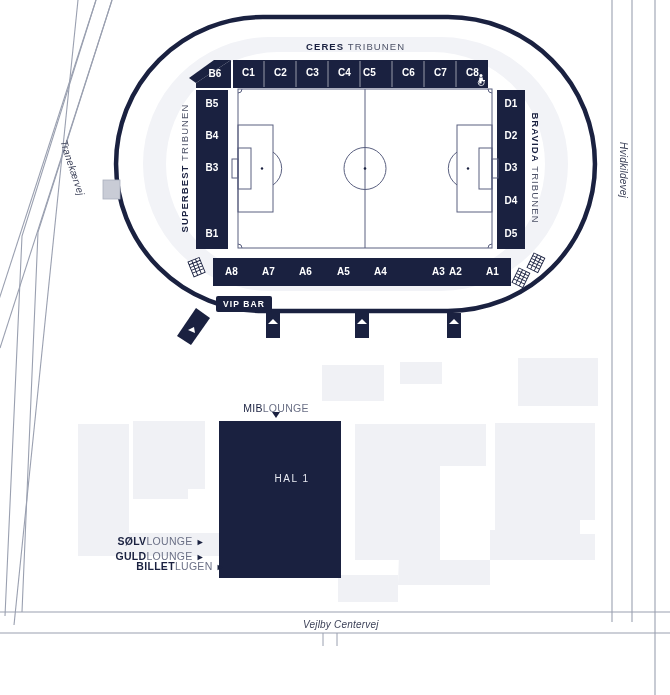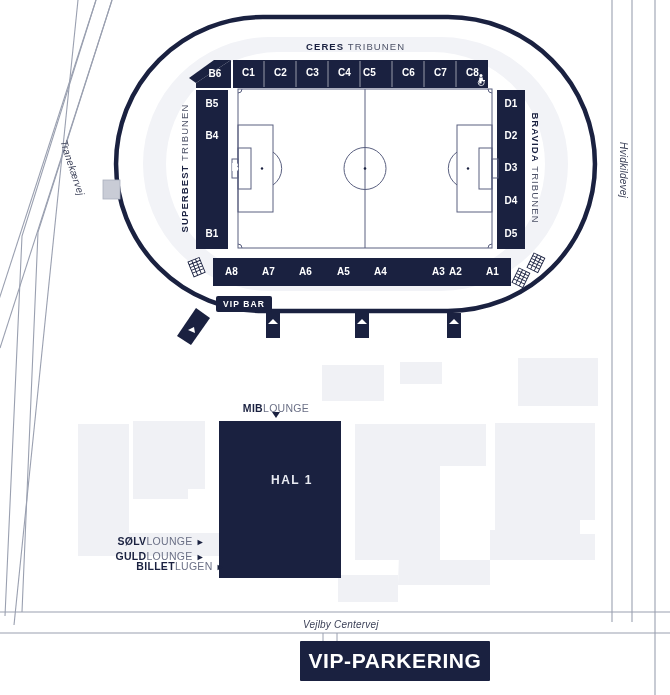--- a/index.html
+++ b/index.html
@@ -75,36 +75,36 @@
     text-align: right;
   }
   .lounge-lbl b { color: #1a2140; font-weight: 700; }
   .arrow-r { color: #1a2140; font-size: 9px; }
   .mib-lbl {
     font-size: 10.5px;
     letter-spacing: 0.3px;
     color: #6b7086;
     text-align: center;
   }
-  .mib-lbl b { color: #1a2140; font-weight: 700; margin-top: 26px; }
+  .mib-lbl b { color: #1a2140; font-weight: 400; margin-top: 26px; }
   .vip-hall-title {
     position: absolute;
     color: #ffffff;
     text-align: center;
     width: 120px;
   }
   .vip-hall-title .t1 {
     font-size: 34px;
     font-weight: 700;
     letter-spacing: 0.5px;
     line-height: 1;
   }
   .vip-hall-title .t2 {
-    font-size: 12px;
-    font-weight: 700;
+    font-size: 10px;
+    font-weight: 400;
     letter-spacing: 1.5px;
     margin-top: 3px;
     color: #e8eaf2;
     padding-left: 24px;
   }
   .banner {
     position: absolute;
     background: #1a2140;
     color: #ffffff;
     font-size: 21px;
@@ -294,21 +294,21 @@
   <div class="lbl sect-label" style="left:329px; top:68px; width:31px;">C4</div>
   <div class="lbl sect-label" style="left:361px; top:68px; width:17px;">C5</div>
   <div class="lbl sect-label" style="left:393px; top:68px; width:31px;">C6</div>
   <div class="lbl sect-label" style="left:425px; top:68px; width:31px;">C7</div>
   <div class="lbl sect-label" style="left:457px; top:68px; width:31px;">C8</div>
 
   <div class="lbl sect-label" style="left:203px; top:69px; width:24px;">B6</div>
 
   <div class="lbl sect-label" style="left:196px; top:99px; width:32px;">B5</div>
   <div class="lbl sect-label" style="left:196px; top:131px; width:32px;">B4</div>
-  <div class="lbl sect-label" style="left:196px; top:163px; width:32px;padding-left:26px;">B3</div>
+  <div class="lbl sect-label" style="left:196px; top:163px; width:32px;">B3</div>
   <div class="lbl sect-label" style="left:196px; top:196px; width:24px;padding-left:38px;">B2</div>
   <div class="lbl sect-label" style="left:196px; top:229px; width:32px;">B1</div>
 
   <div class="lbl sect-label" style="left:497px; top:99px; width:28px;">D1</div>
   <div class="lbl sect-label" style="left:497px; top:131px; width:28px;">D2</div>
   <div class="lbl sect-label" style="left:497px; top:163px; width:28px;">D3</div>
   <div class="lbl sect-label" style="left:497px; top:196px; width:28px;">D4</div>
   <div class="lbl sect-label" style="left:497px; top:229px; width:28px;">D5</div>
 
   <div class="lbl sect-label" style="left:213px; top:267px; width:37px;">A8</div>
@@ -360,15 +360,14 @@
     <b>BILLET</b><span>LUGEN</span>
     <span class="arrow-r">►</span>
   </div>
 
   <div class="lbl road-name" style="left:72px; top:168px; transform:translate(-50%,-50%) rotate(72deg); transform-origin:center center;">Tranekærvej</div>
 
   <div class="lbl road-name" style="left:623px; top:170px; transform:translate(-50%,-50%) rotate(90deg); transform-origin:center center;">Hvidkildevej</div>
 
   <div class="lbl road-name" style="left:303px; top:620px;">Vejlby Centervej</div>
 
-  <div class="banner" style="left:300px; top:641px; width:190px; height:40px;">VIP-PARKERING</div>
 
 </div>
 
 </body></html>

